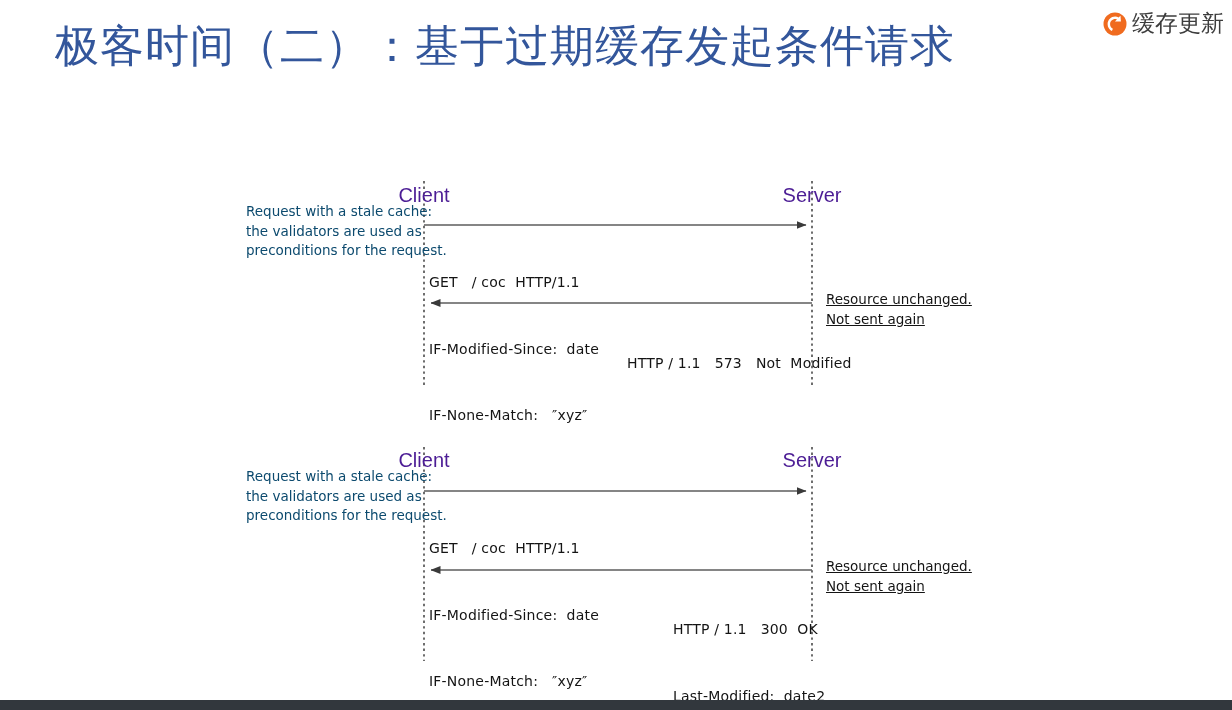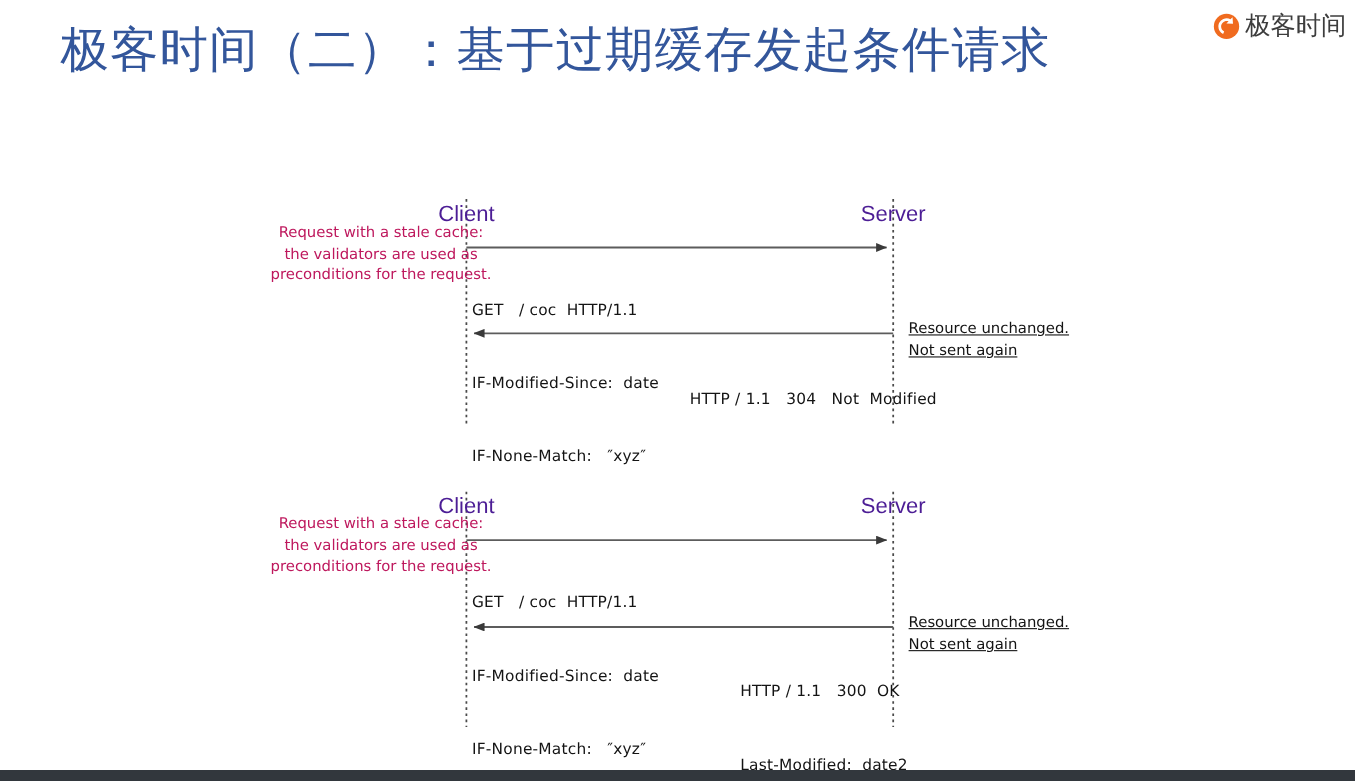--- a/index.html
+++ b/index.html
@@ -69,23 +69,23 @@
     font-family: "Liberation Sans", sans-serif;
     transform: translateX(-50%);
     white-space: nowrap;
     margin-top: 44px;
   }
 
   .note-left {
     position: absolute;
     font-size: 13.5px;
     line-height: 1.45;
-    color: #be185d;
-    font-family: "DejaVu Sans", "Liberation Sans", sans-serif;
-    text-align: center;
+    color: #0c4a6e;
+    font-family: "DejaVu Sans", "Liberation Sans", sans-serif;
+    text-align: left;
     white-space: nowrap;
   }
 
   .msg-block {
     position: absolute;
     font-size: 14px;
     line-height: 1.58;
     color: #141414;
     font-family: "DejaVu Sans", "Liberation Sans", sans-serif;
     white-space: pre;
@@ -123,21 +123,21 @@
 <div id="brand-logo">
   <span class="logo-mark">
     <svg width="26" height="26" viewBox="0 0 26 26" aria-hidden="true">
       <circle cx="13" cy="13" r="11.5" fill="#F06B1F"></circle>
       <path d="M13.2 5.6 c-4.2 0 -7.6 3.4 -7.6 7.6 c0 3.0 1.8 5.6 4.3 6.8
                l1.0 -2.3 c-1.7 -0.8 -2.8 -2.5 -2.8 -4.5 c0 -2.8 2.3 -5.1 5.1 -5.1
                c0.6 0 1.2 0.1 1.7 0.3 l-2.0 2.0 l6.0 0.2 l-0.4 -5.9 l-1.9 1.9
                c-1.0 -0.6 -2.2 -1.0 -3.4 -1.0 z" fill="#ffffff"></path>
     </svg>
   </span>
-  <span class="logo-text">极客时间</span>
+  <span class="logo-text">缓存更新</span>
 </div>
 
 <svg id="diagram-canvas" viewBox="0 0 1232 700" xmlns="http://www.w3.org/2000/svg">
   <defs>
     <marker id="arrow-right" markerWidth="10" markerHeight="8" refX="9.5" refY="4" orient="auto" markerUnits="userSpaceOnUse">
       <path d="M0,0 L10,4 L0,8 z" fill="#3a3a3a"></path>
     </marker>
     <marker id="arrow-left" markerWidth="10" markerHeight="8" refX="0.5" refY="4" orient="auto" markerUnits="userSpaceOnUse">
       <path d="M10,0 L0,4 L10,8 z" fill="#3a3a3a"></path>
     </marker>
@@ -180,21 +180,21 @@
   <div>preconditions for the request.</div>
 </div>
 
 <div class="msg-block" style="left:429px; top:227px;">
   <div>GET   / coc  HTTP/1.1</div>
   <div>IF-Modified-Since:  date</div>
   <div>IF-None-Match:   ″xyz″</div>
 </div>
 
 <div class="msg-block right-align" style="left:627px; top:308px;">
-  <div>HTTP / 1.1   304   Not  Modified</div>
+  <div>HTTP / 1.1   573   Not  Modified</div>
 </div>
 
 <div class="note-right" style="left:826px; top:289px;">
   <div>Resource unchanged.</div>
   <div>Not sent again</div>
 </div>
 
 <div class="lifeline-label" style="left:424px; top:405px;">Client</div>
 
 <div class="lifeline-label" style="left:812px; top:405px;">Server</div>

